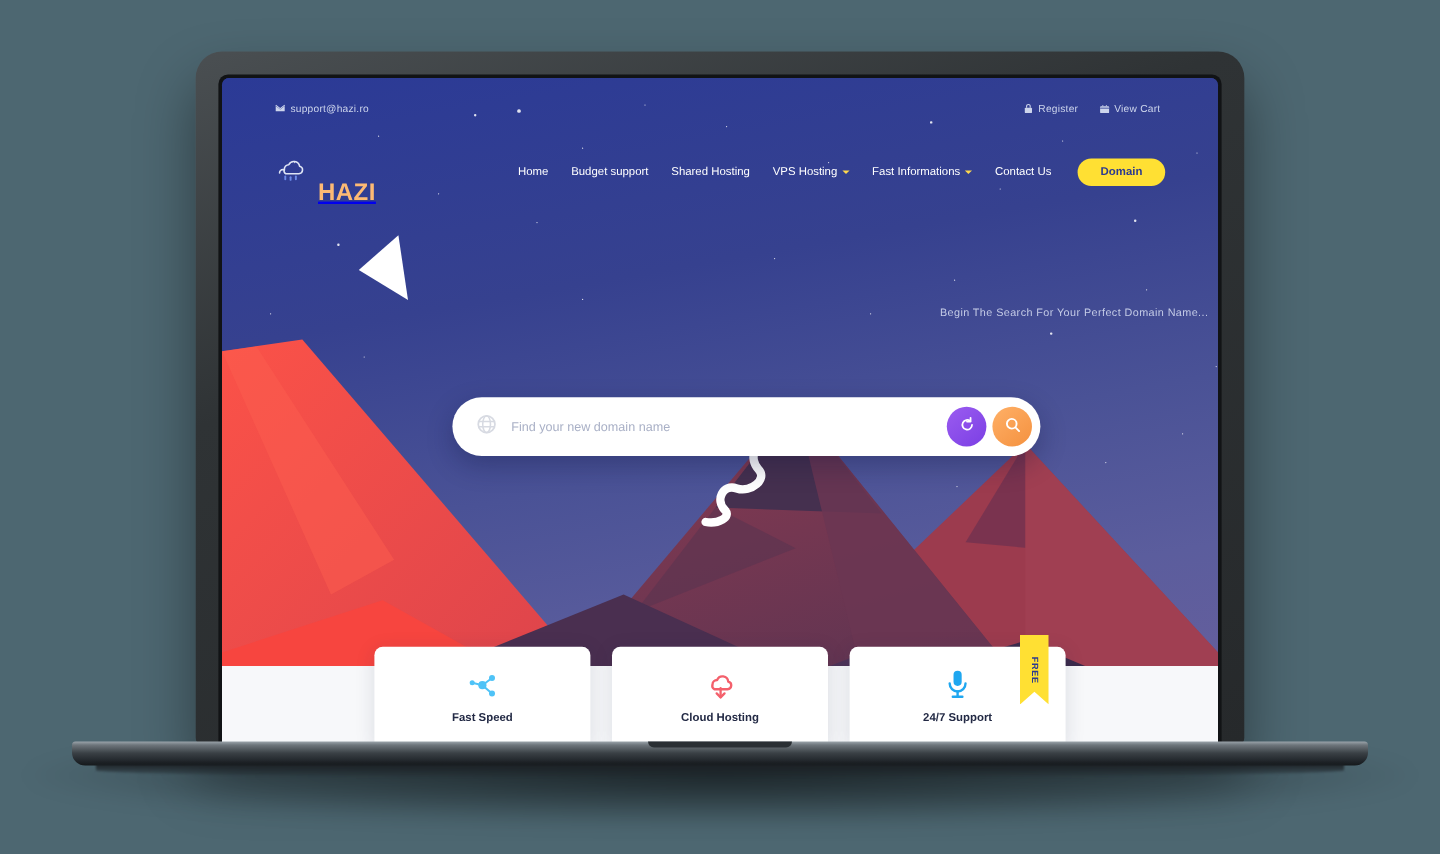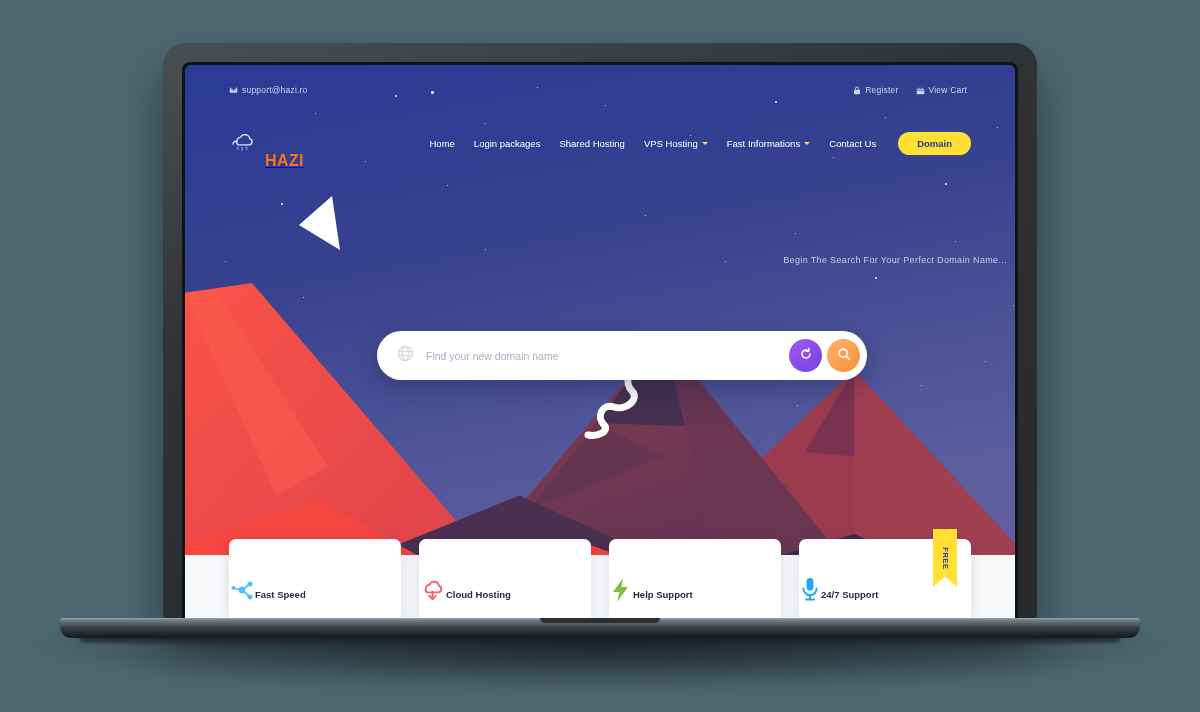--- a/index.html
+++ b/index.html
@@ -100,21 +100,21 @@
   .tb-item svg { display:block; }
 
   
   .navbar {
     position:absolute; left:0; right:0; top:58px;
     height:40px;
     display:flex; align-items:center;
     padding:0 44px;
   }
   .brand { display:flex; align-items:center; gap:6px; }
-  .brand-name { color:#f97316; font-size:16px; font-weight:bold; letter-spacing:.4px;margin-top:36px; }
+  .brand-name { color:#fdba74; font-size:20px; font-weight:bold; letter-spacing:.4px;margin-top:36px; }
 
   .nav-links {
     margin-left:auto;
     display:flex; align-items:flex-end; gap:19px;
   }
   .nav-link {
     color:#fff; font-size:9.5px; text-decoration:none;
     display:flex; align-items:center; gap:4px; white-space:nowrap;
   }
   .caret { width:0;height:0;border-left:3px solid transparent;border-right:3px solid transparent;border-top:3.5px solid #ffd84d; }
@@ -185,21 +185,21 @@
     display:flex; justify-content:center; gap:18px;
     padding:0 44px;
   }
   .card {
     position:relative;
     flex:1 1 0;
     max-width:180px;
     background:#fff;
     border-radius:7px 7px 0 0;
     box-shadow:0 3px 16px rgba(30,36,70,.13);
-    display:flex; flex-direction:row; align-items:center;
+    display:flex; flex-direction:column; align-items:center;
     padding-top:19px;
   }
   .card-icon { height:26px; display:flex; align-items:center; justify-content:center; }
   .card-title {
     margin-top:9px;
     font-size:9.5px; font-weight:bold; color:#232a45;
     white-space:nowrap;
   }
   .ribbon {
     position:absolute; right:14px; top:-10px;
@@ -358,21 +358,21 @@
               </svg>
             </span>
             <span class="brand-name">HAZI</span>
           </a>
 
           <nav class="nav-links" id="nav-links">
               <a class="nav-link" href="#">
                 <span>Home</span>
               </a>
               <a class="nav-link" href="#">
-                <span>Login packages</span>
+                <span>Budget support</span>
               </a>
               <a class="nav-link" href="#">
                 <span>Shared Hosting</span>
               </a>
               <a class="nav-link" href="#">
                 <span>VPS Hosting</span>
                 <span class="caret"></span>
               </a>
               <a class="nav-link" href="#">
                 <span>Fast Informations</span>
@@ -436,28 +436,20 @@
                 <svg width="27" height="27" viewBox="0 0 28 28">
       <path d="M7 13 a4 4 0 0 1 4-4 a5 5 0 0 1 9.6 1.3 a3.4 3.4 0 0 1 -0.6 6.7 H8.6 A3.4 3.4 0 0 1 7 13 Z" fill="none" stroke="#f4606c" stroke-width="2" stroke-linejoin="round"></path>
       <path d="M14 16 V24" stroke="#f4606c" stroke-width="2" stroke-linecap="round"></path>
       <polyline points="10.6,20.6 14,24 17.4,20.6" fill="none" stroke="#f4606c" stroke-width="2" stroke-linecap="round" stroke-linejoin="round"></polyline>
                 </svg>
               </div>
               <div class="card-title">Cloud Hosting</div>
             </div>
             <div class="card">
               <div class="card-icon">
-                <svg width="24" height="26" viewBox="0 0 20 26">
-      <polygon points="12,1 2,15 8.5,15 6,25 17,10 10.5,10" fill="#7cc043"></polygon>
-                </svg>
-              </div>
-              <div class="card-title">Help Support</div>
-            </div>
-            <div class="card">
-              <div class="card-icon">
                 <svg width="22" height="26" viewBox="0 0 20 26">
       <rect x="6.6" y="1" width="6.8" height="12.6" rx="3.4" fill="#1fa7f0"></rect>
       <path d="M3.4 11.6 a6.6 6.6 0 0 0 13.2 0" fill="none" stroke="#1fa7f0" stroke-width="2" stroke-linecap="round"></path>
       <path d="M10 18.2 V22.6 M6 22.6 H14" stroke="#1fa7f0" stroke-width="2" stroke-linecap="round"></path>
                 </svg>
               </div>
               <div class="card-title">24/7 Support</div>
               <div class="ribbon">
                 <span>FREE</span>
               </div>

